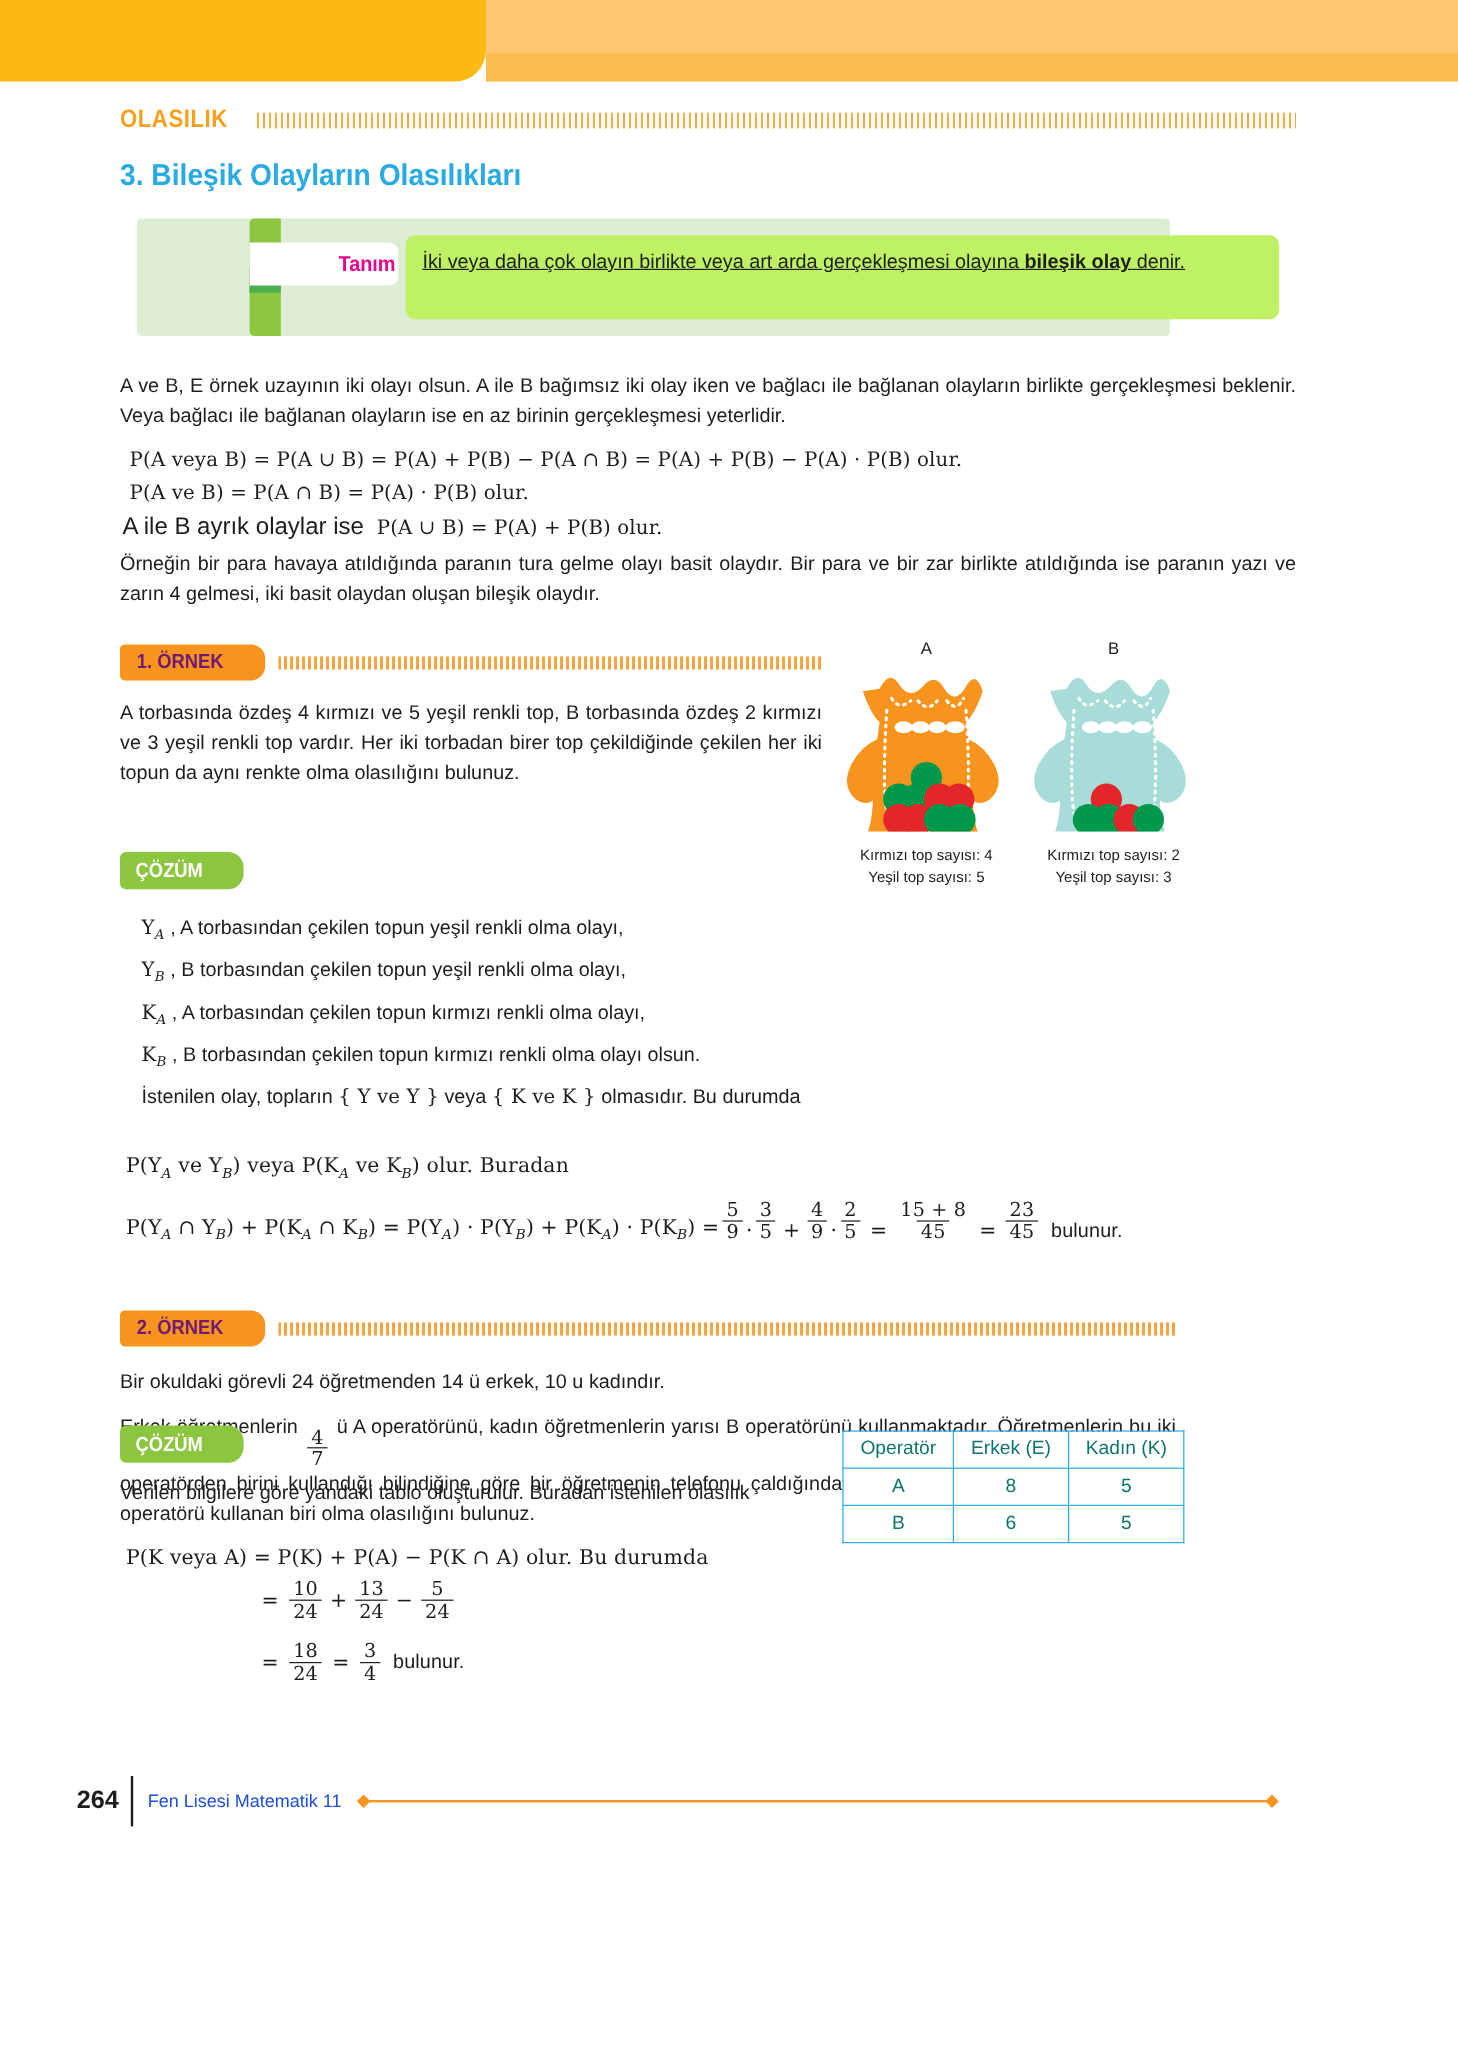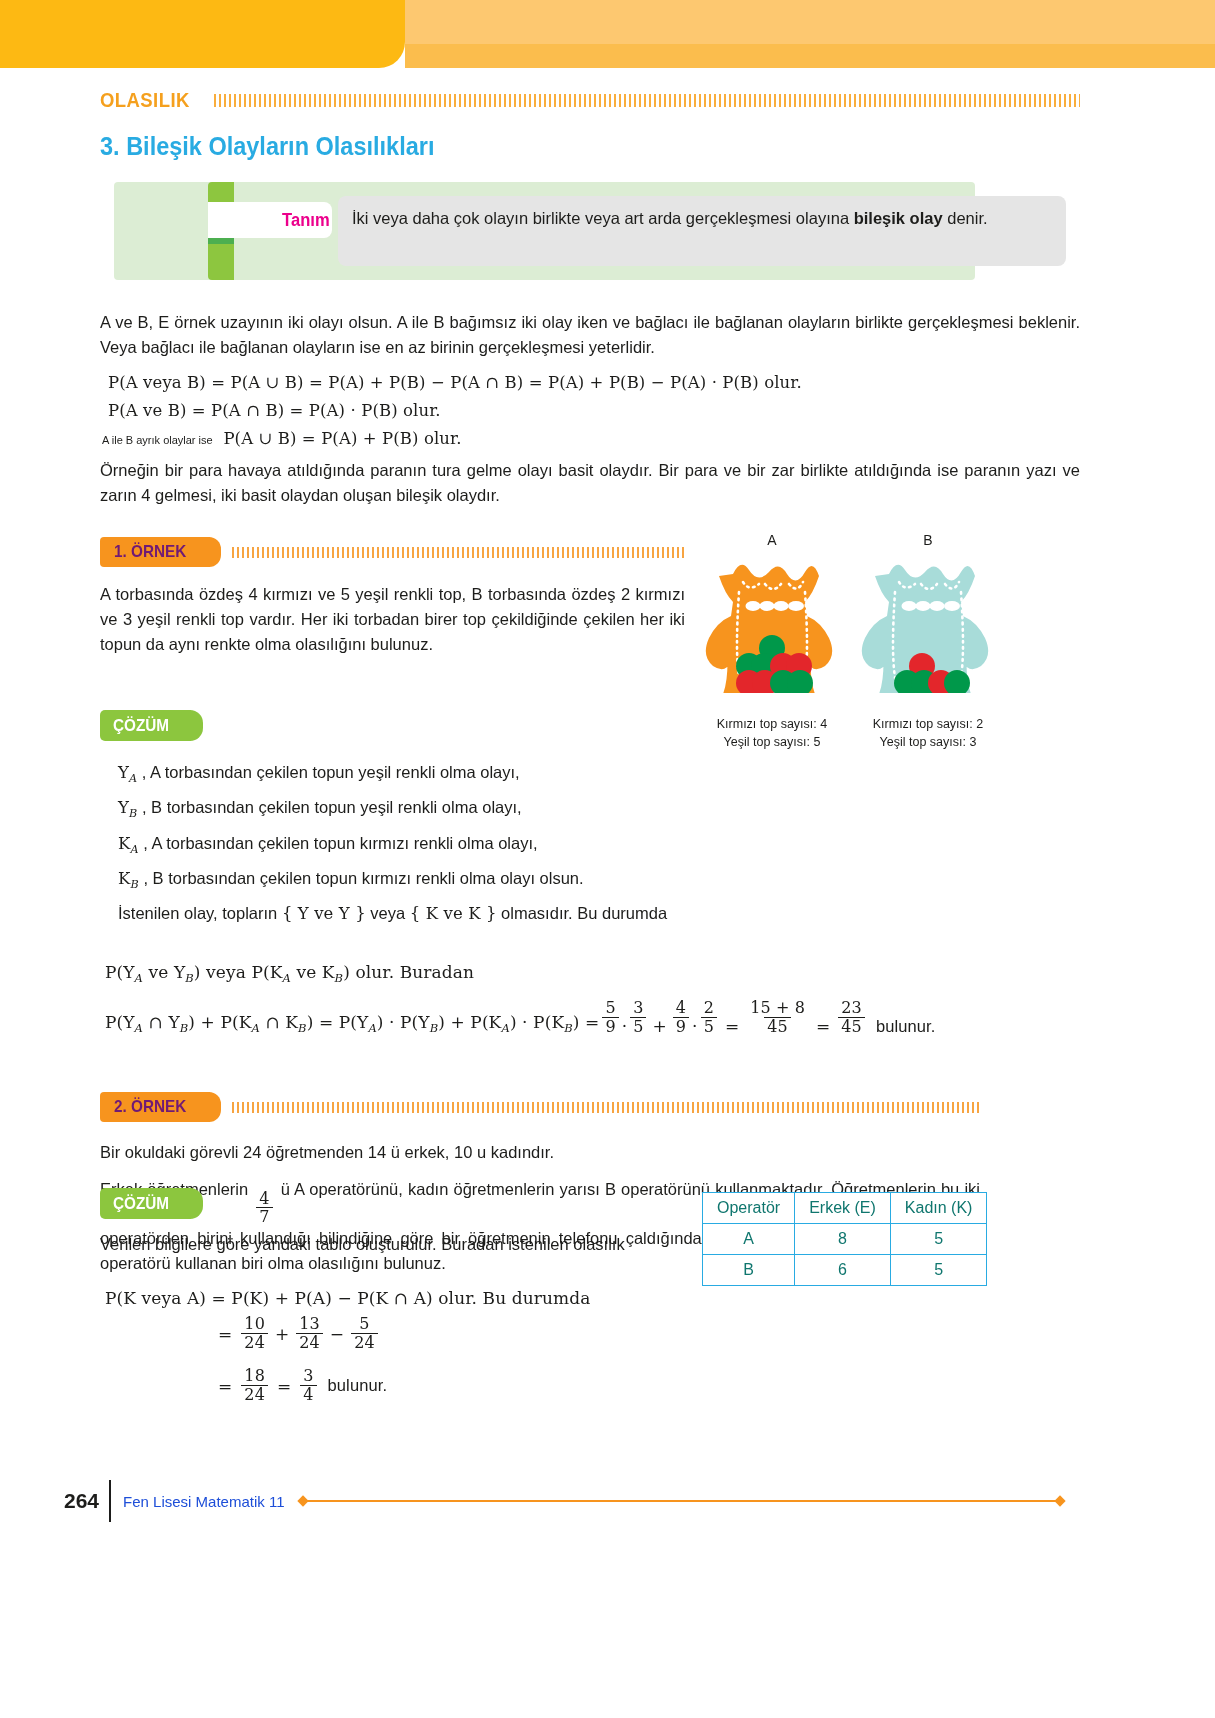--- a/index.html
+++ b/index.html
@@ -120,24 +120,25 @@
   }
   #definition-tab-label {
     color: #ec008c;
     font-weight: bold;
     font-size: 18px;
     transform: scaleX(.92);
   }
   #definition-card {
     position: absolute; left: 238px; top: 14px;
     width: 728px; height: 70px;
-    background: #e5e5e5;
+    background: #bef264;
     border-radius: 8px;
     padding: 10px 16px 0 14px;
     box-sizing: border-box;
+    text-decoration: underline;
   }
   #definition-text {
     font-size: 16.5px;
     line-height: 1.55;
     color: #1d1d1b;
   }
   #definition-text b { font-weight: bold; }
 
   
   .para {
@@ -350,21 +351,21 @@
   </div>
 
   <div class="content" style="top:368px;">
     <div class="mathline math">P(A veya B) = P(A ∪ B) = P(A) + P(B) − P(A ∩ B) = P(A) + P(B) − P(A) · P(B) olur.</div>
   </div>
   <div class="content" style="top:396px;">
     <div class="mathline math">P(A ve B) = P(A ∩ B) = P(A) · P(B) olur.</div>
   </div>
   <div class="content" style="top:424px;">
     <div class="mathline" style="padding-left:2px;">
-      <span class="para" style="font-size:11px;">A ile B ayrık olaylar ise</span>
+      <span class="para" style="font-size:20px;">A ile B ayrık olaylar ise</span>
       <span class="math" style="margin-left:6px;">P(A ∪ B) = P(A) + P(B) olur.</span>
     </div>
   </div>
 
   <div class="content" style="top:458px;">
     <div class="para">Örneğin bir para havaya atıldığında paranın tura gelme olayı basit olaydır. Bir para ve bir zar birlikte atıldığında ise paranın yazı ve zarın 4 gelmesi, iki basit olaydan oluşan bileşik olaydır.</div>
   </div>
 
   <div style="position:absolute; left:100px; top:537px; width:585px;">
     <div class="example-row">
@@ -428,21 +429,21 @@
           <ellipse cx="93" cy="58" rx="8" ry="5" fill="#ffffff"></ellipse>
 
           <circle cx="63" cy="118" r="13" fill="#e3262b"></circle>
           <circle cx="48" cy="135" r="13" fill="#00984a"></circle>
           <circle cx="65" cy="135" r="13" fill="#00984a"></circle>
           <circle cx="82" cy="135" r="13" fill="#e3262b"></circle>
           <circle cx="98" cy="135" r="13" fill="#00984a"></circle>
         </svg>
       </div>
     </div>
-    <div style="display:flex; gap:18px; justify-content:center; margin-top:18px;">
+    <div style="display:flex; gap:18px; justify-content:center; margin-top:6px;">
       <div style="width:138px;">
         <div class="bag-caption">Kırmızı top sayısı: 4</div>
         <div class="bag-caption">Yeşil top sayısı: 5</div>
       </div>
       <div style="width:138px;">
         <div class="bag-caption">Kırmızı top sayısı: 2</div>
         <div class="bag-caption">Yeşil top sayısı: 3</div>
       </div>
     </div>
   </div>

